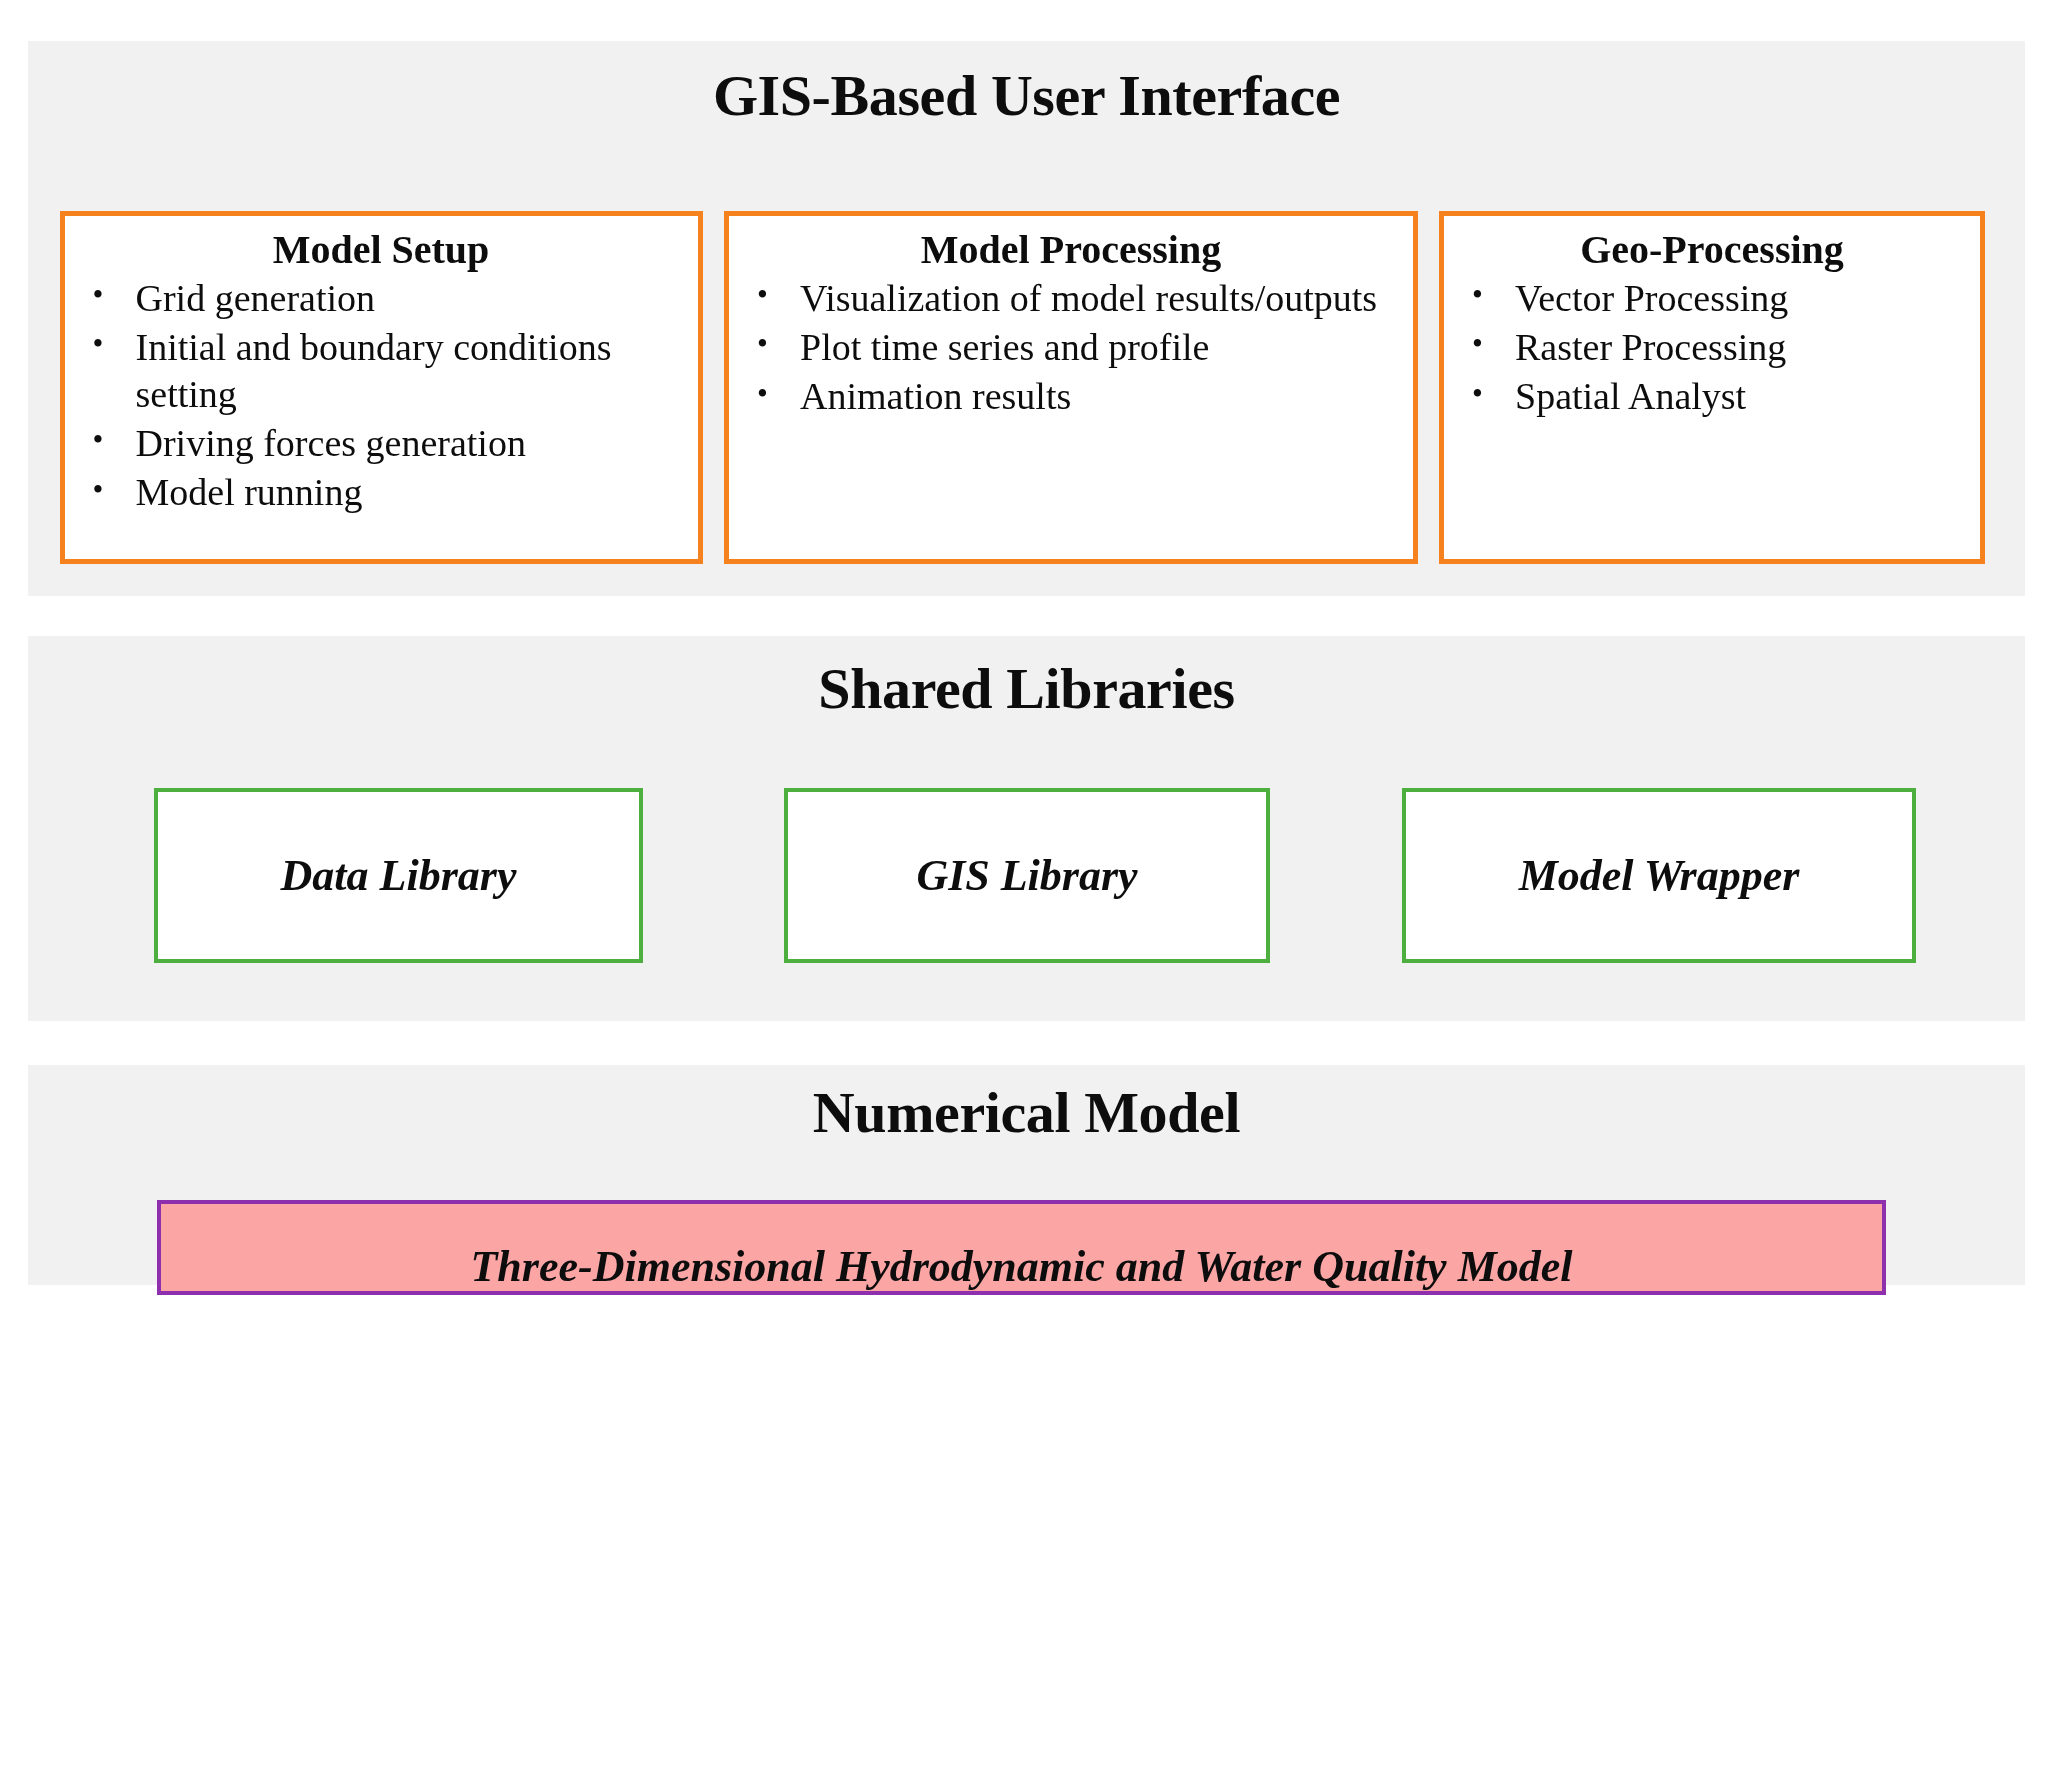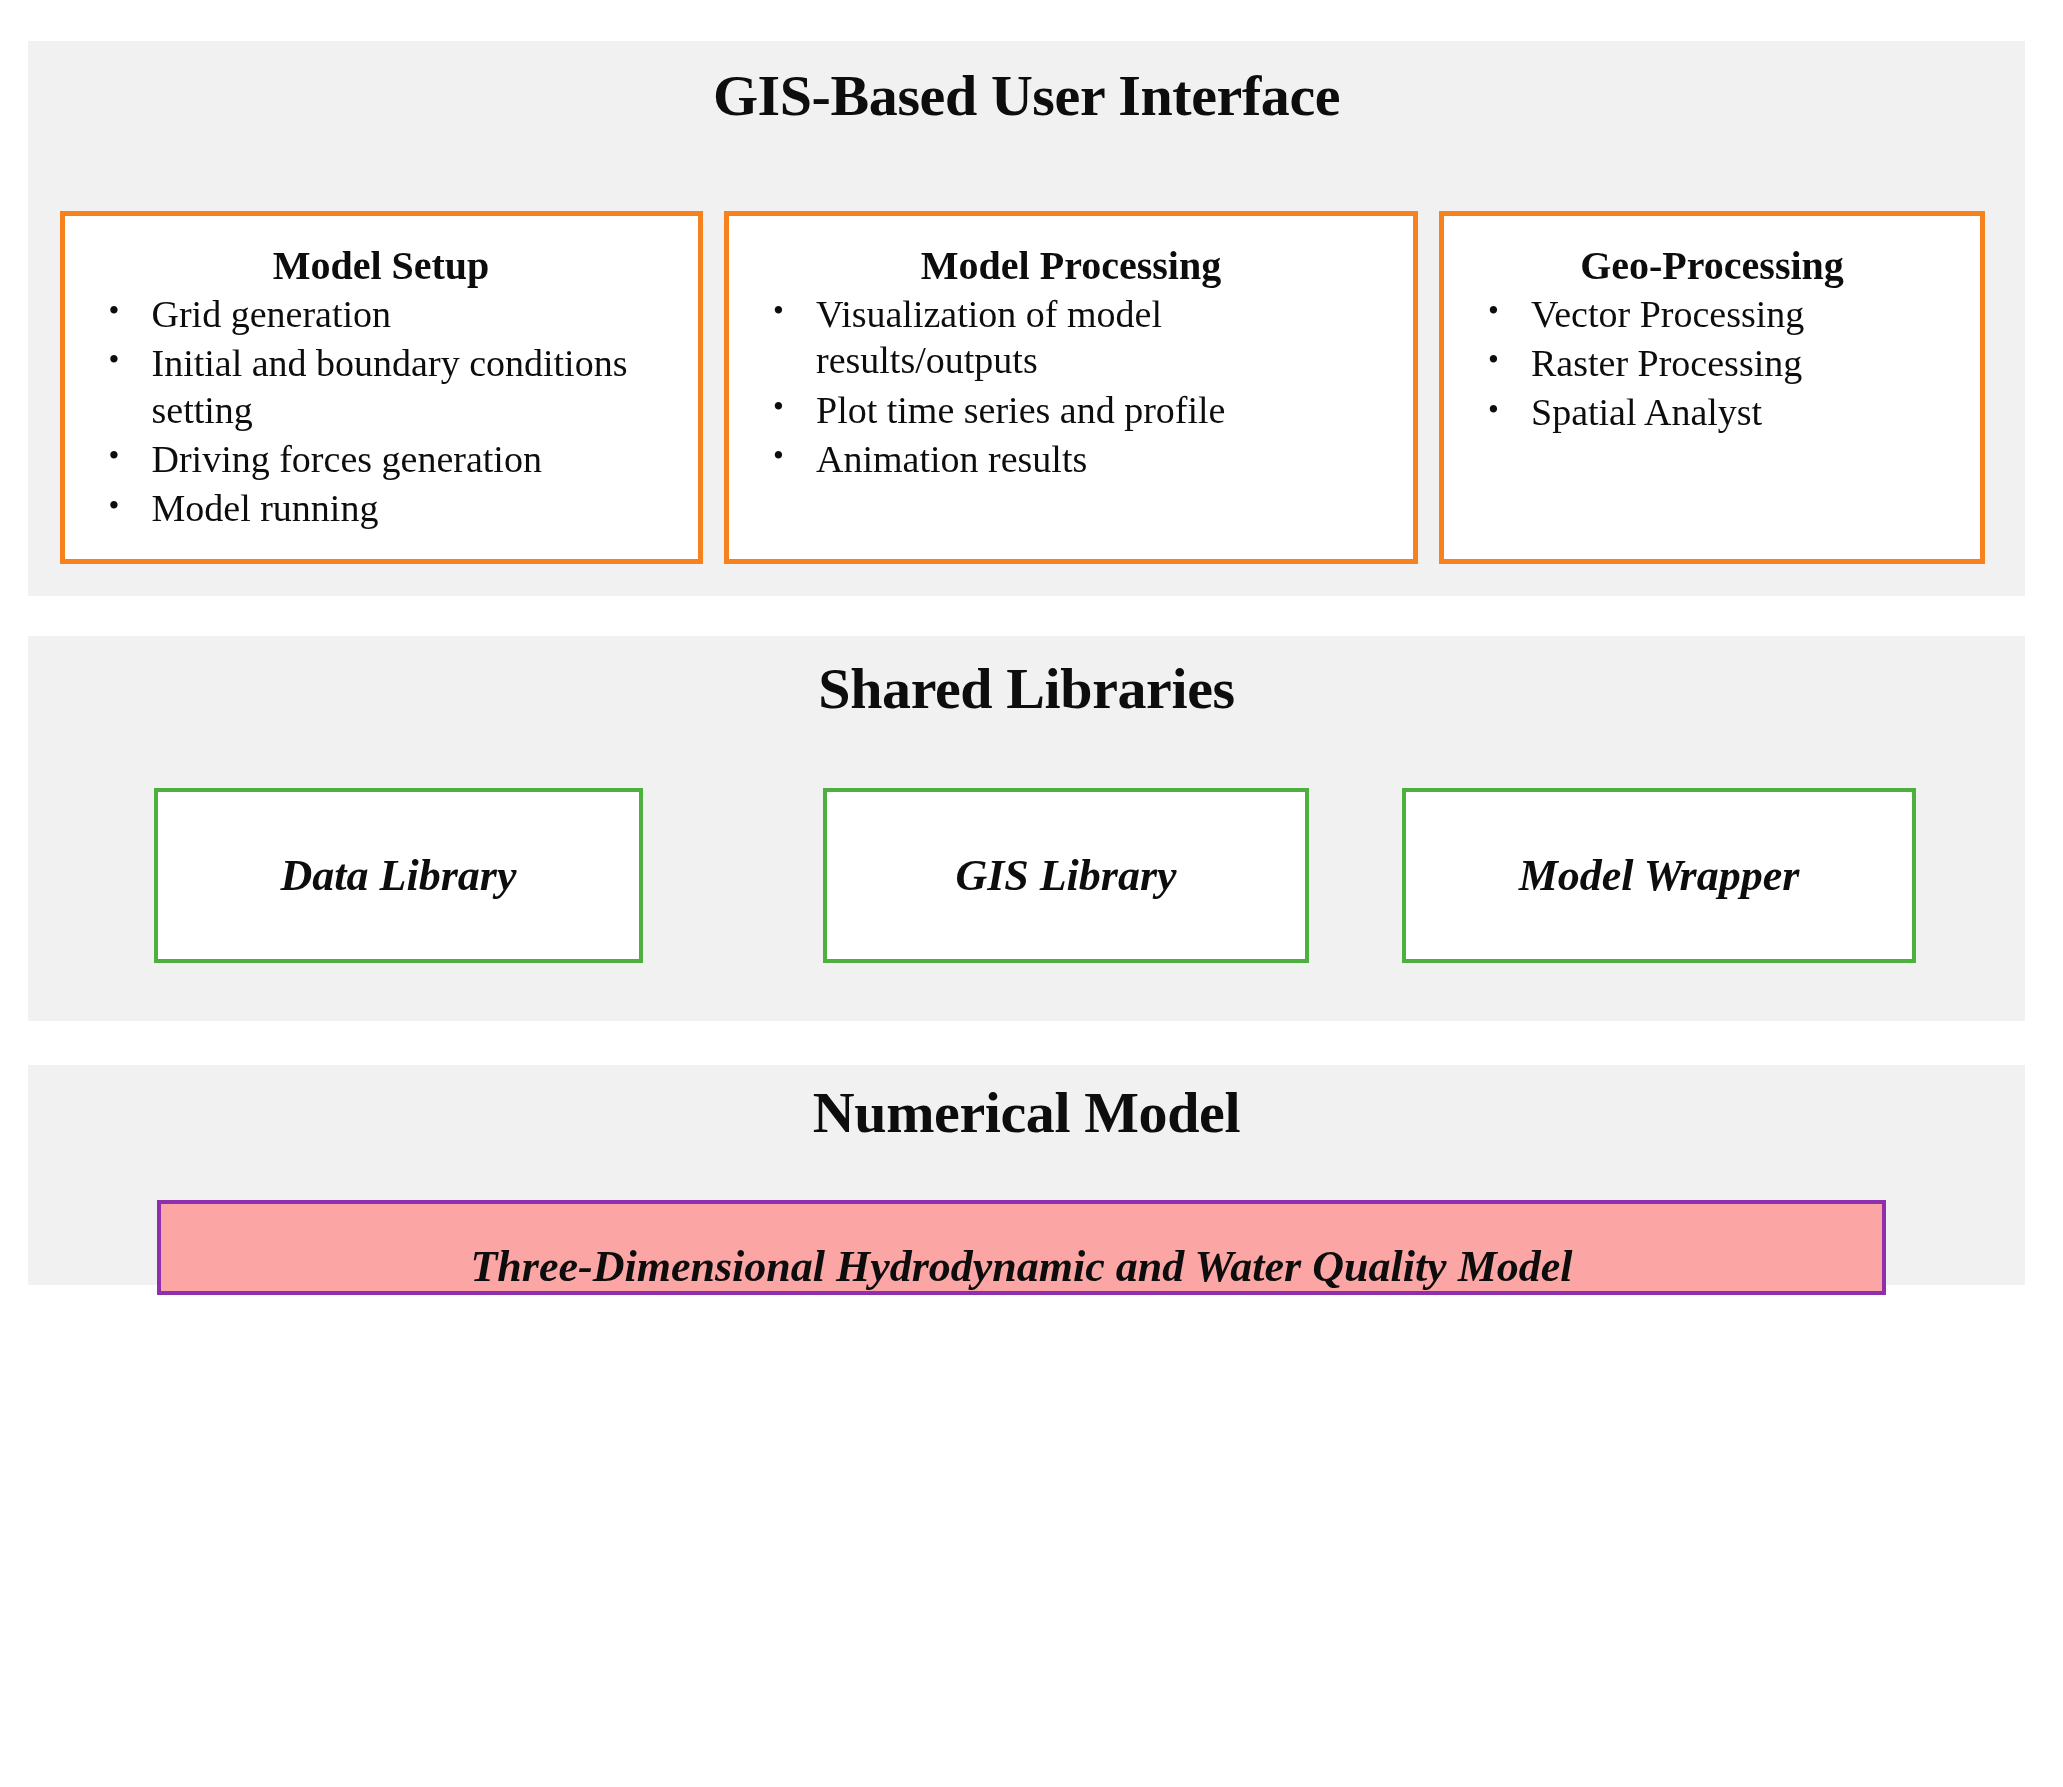--- a/index.html
+++ b/index.html
@@ -61,21 +61,21 @@
     height: 353px;
   }
 
   .ui-box {
     position: absolute;
     top: 0;
     height: 353px;
     background: #ffffff;
     border: 5.1px solid #f5821f;
     box-sizing: border-box;
-    padding: 16px;
+    padding: 0;
   }
   .ui-box.b1 { left: 31.5px;   width: 643px; }
   .ui-box.b2 { left: 696px;  width: 694px; }
   .ui-box.b3 { left: 1411px; width: 546px; }
 
   .ui-box-title {
     text-align: center;
     font-weight: 700;
     font-size: 40px;
     line-height: 1.08;
@@ -133,21 +133,21 @@
     top: 0;
     height: 175px;
     background: #ffffff;
     border: 4.3px solid #4caf3e;
     box-sizing: border-box;
     display: flex;
     align-items: center;
     justify-content: center;
   }
   .lib-box.b1 { left: 126px;  width: 489px; }
-  .lib-box.b2 { left: 756px;  width: 486px; margin-left: 39px; }
+  .lib-box.b2 { left: 756px;  width: 486px; }
   .lib-box.b3 { left: 1374px; width: 514px; }
 
   .box-label {
     text-align: center;
     font-weight: 700;
     font-size: 44px;
     line-height: 1.12;
     color: #0d0d0d;
     font-style: italic;
   }

